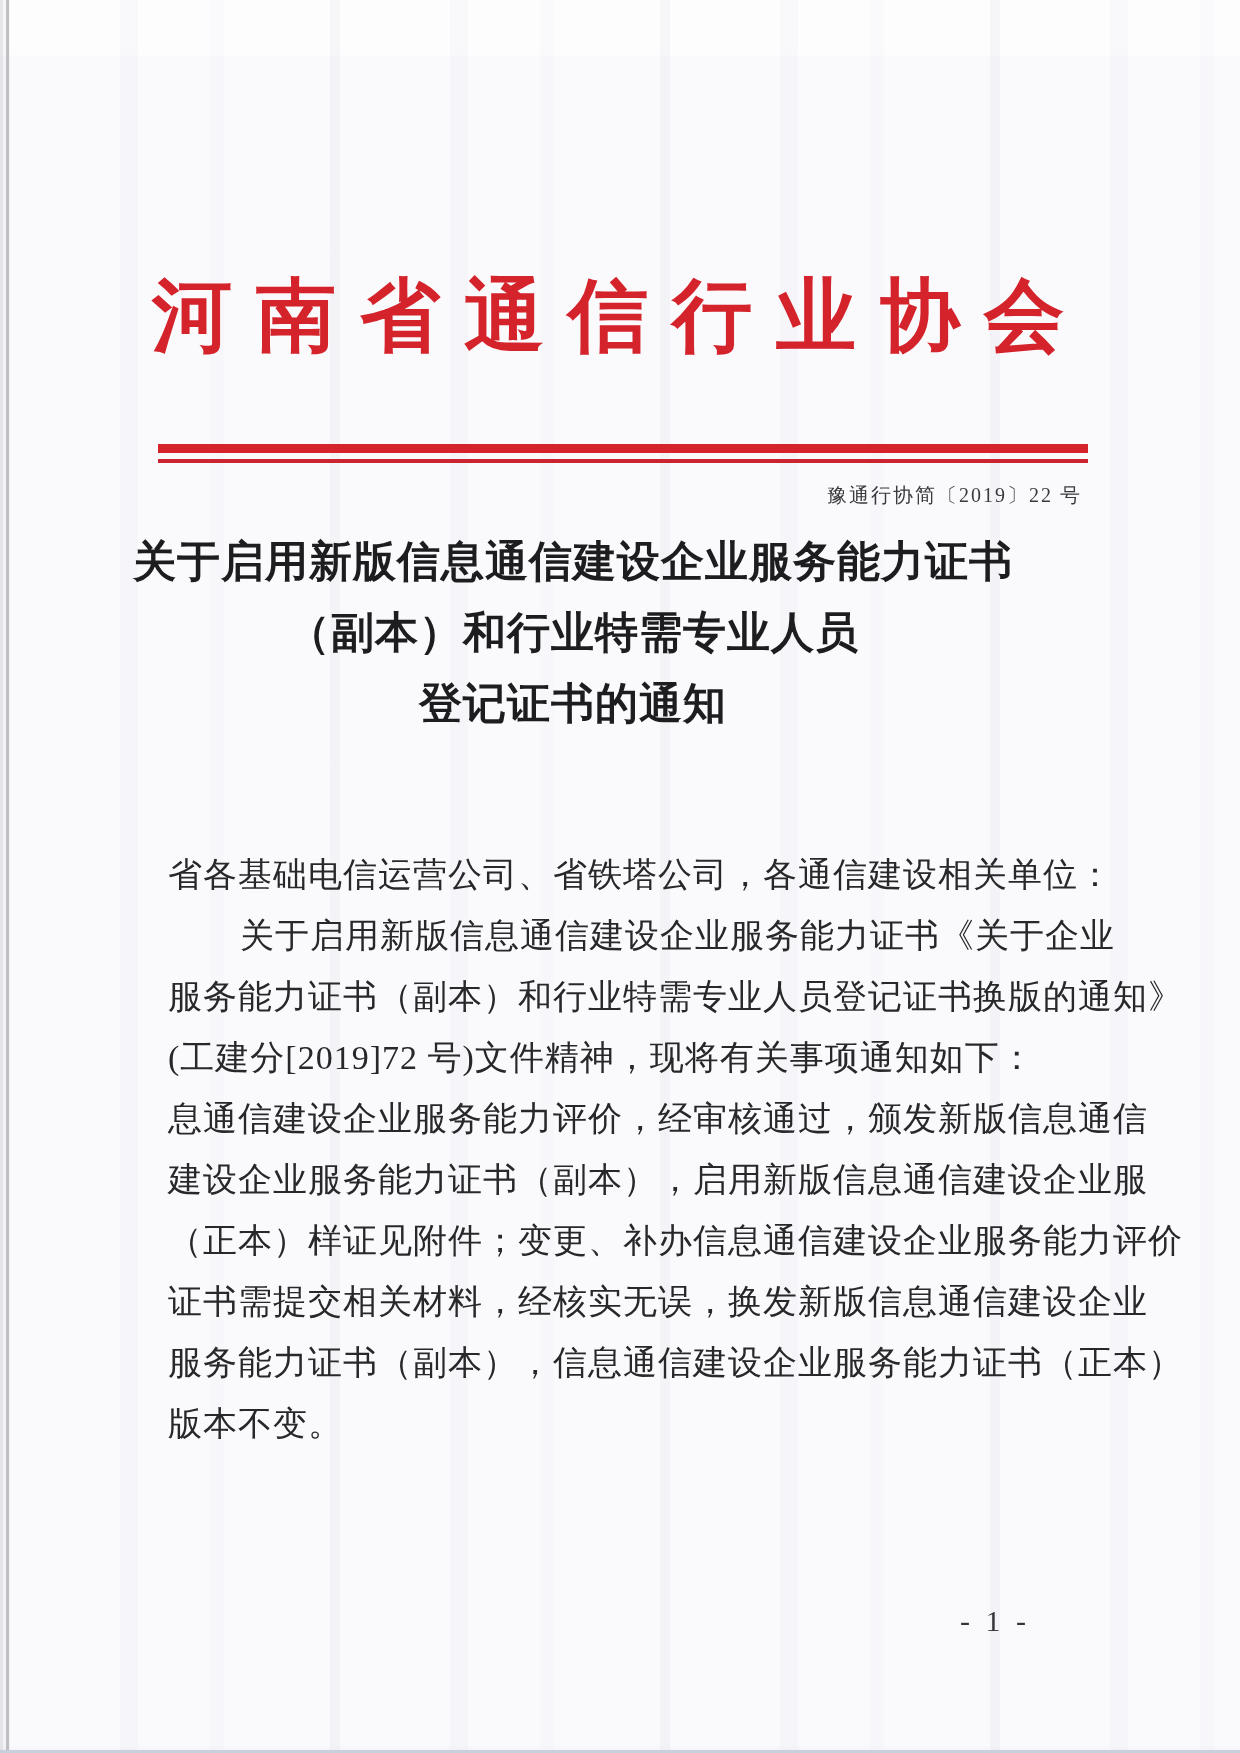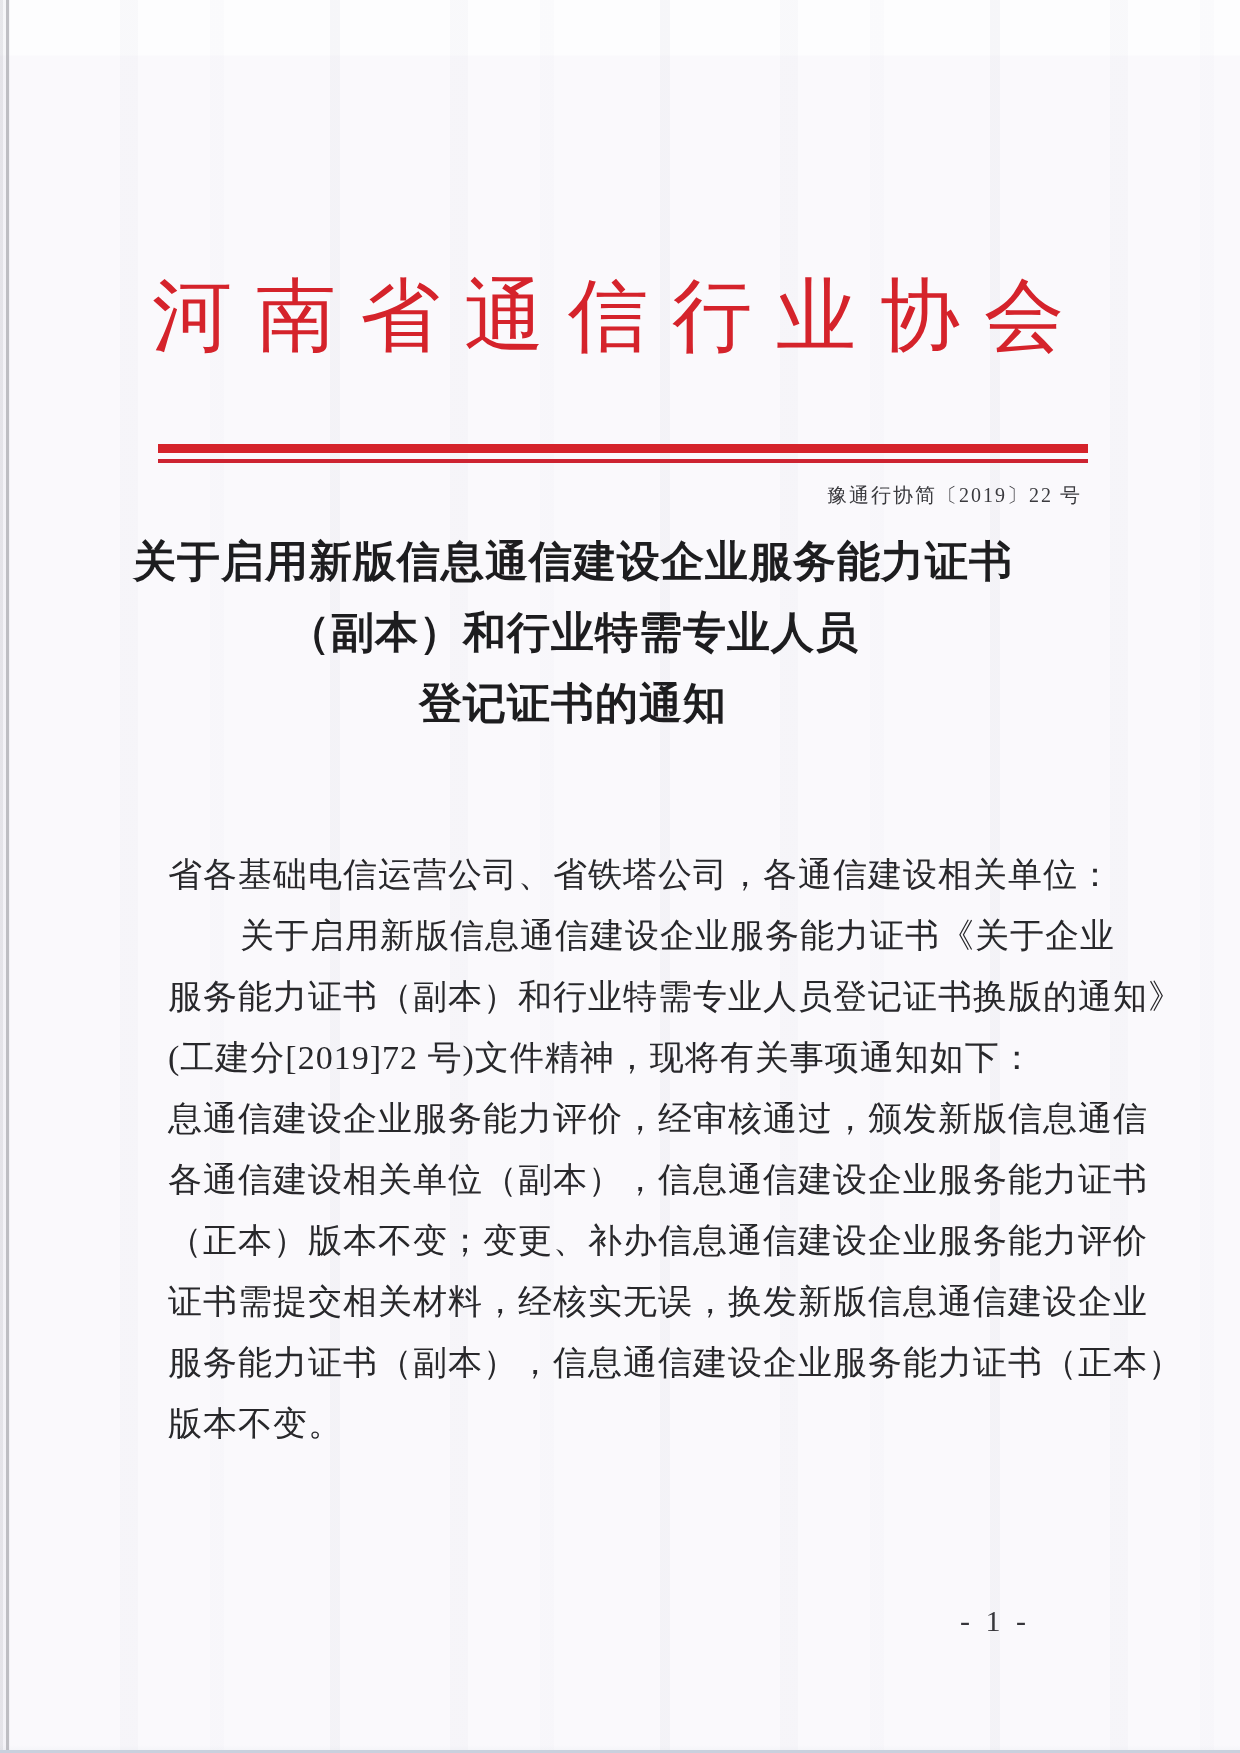--- a/index.html
+++ b/index.html
@@ -22,21 +22,21 @@
         rgba(196,196,212,0.08) 120px 138px,
         rgba(255,255,255,0)   138px 210px,
         rgba(205,205,220,0.06) 210px 224px,
         rgba(255,255,255,0)   224px 330px);
   }
   .edge-left{position:absolute;left:6px;top:0;bottom:0;width:3px;background:#a2a2a8;opacity:.65;}
   .edge-bottom{position:absolute;left:0;right:0;bottom:0;height:3px;background:#c9d0dd;}
 
   .letterhead{
     position:absolute;top:268px;left:152px;width:960px;
-    font-size:80px;font-weight:normal;color:#d5232b;
+    font-size:80px;font-weight:bold;color:#d5232b;
     letter-spacing:24px;white-space:nowrap;line-height:1.2;
   }
   .rule-thick{position:absolute;top:444px;left:158px;width:930px;height:9px;background:#d5232b;}
   .rule-thin {position:absolute;top:459px;left:158px;width:930px;height:4px;background:#cd2331;}
 
   .doc-number{
     position:absolute;top:482px;left:150px;width:932px;
     text-align:right;font-size:20px;color:#3a3a3e;letter-spacing:2px;
   }
 
@@ -80,22 +80,22 @@
     <div>（副本）和行业特需专业人员</div>
     <div>登记证书的通知</div>
   </div>
 
   <div class="body-text">
     <div class="line">省各基础电信运营公司、省铁塔公司，各通信建设相关单位：</div>
     <div class="line indent">关于启用新版信息通信建设企业服务能力证书《关于企业</div>
     <div class="line">服务能力证书（副本）和行业特需专业人员登记证书换版的通知》</div>
     <div class="line">(工建分[2019]72 号)文件精神，现将有关事项通知如下：</div>
     <div class="line">息通信建设企业服务能力评价，经审核通过，颁发新版信息通信</div>
-    <div class="line">各通信建设相关单位（副本），信息通信建设企业服务能力证书</div>
-    <div class="line">（正本）版本不变；变更、补办信息通信建设企业服务能力评价</div>
+    <div class="line">建设企业服务能力证书（副本），启用新版信息通信建设企业服</div>
+    <div class="line">（正本）样证见附件；变更、补办信息通信建设企业服务能力评价</div>
     <div class="line">证书需提交相关材料，经核实无误，换发新版信息通信建设企业</div>
     <div class="line">服务能力证书（副本），信息通信建设企业服务能力证书（正本）</div>
     <div class="line">版本不变。</div>
   </div>
 
   <div class="page-number">- 1 -</div>
 
 </div>
 
 </body></html>

